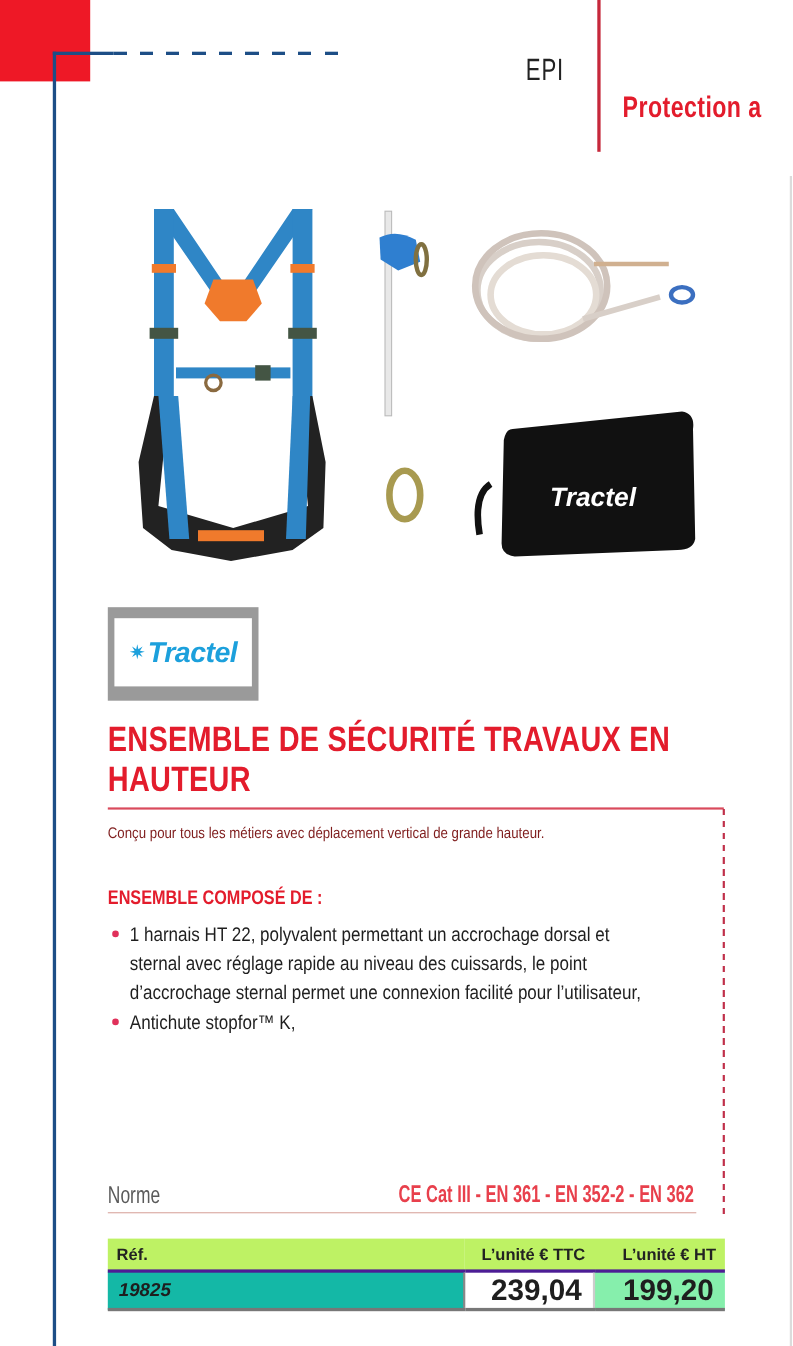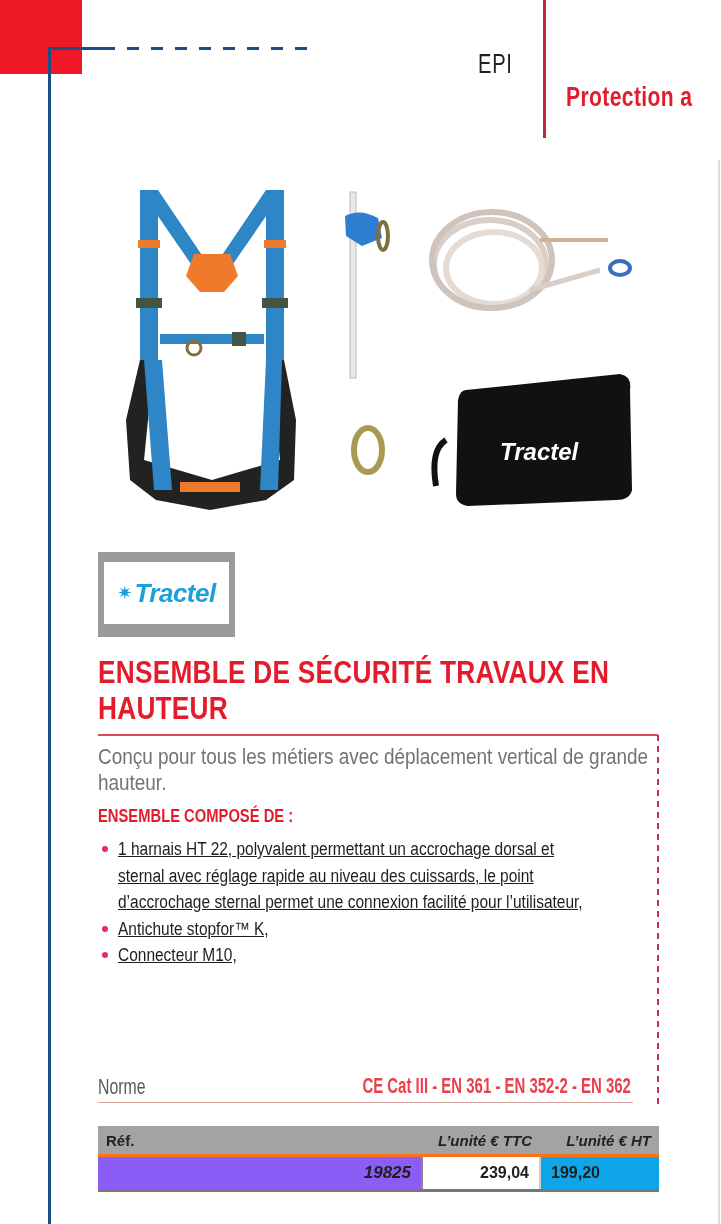--- a/index.html
+++ b/index.html
@@ -23,39 +23,39 @@
   .logo-box { position:absolute; left:98px; top:552px; width:137px; height:85px; background:#9a9a9a; }
   .logo-inner { position:absolute; left:6px; top:10px; width:125px; height:62px; background:#fff; display:flex; align-items:center; justify-content:center; }
   .logo-text { color:#1ca0dc; font-weight:bold; font-size:26px; font-style:italic; letter-spacing:-0.5px; }
   .logo-glyph { color:#1ca0dc; font-size:18px; margin-right:2px; }
 
   .prod-title { position:absolute; left:98px; top:654px; width:560px; font-size:32px; font-weight:bold; color:#e31c2c; line-height:36px; transform:scaleX(0.82); transform-origin:left top; width:690px; letter-spacing:0.3px; }
   .title-rule { position:absolute; left:98px; top:734px; width:560px; height:2px; background:#d94a5c; }
   .dash-v { position:absolute; left:657px; top:735px; width:2px; height:370px;
     background: repeating-linear-gradient(180deg, #c0304a 0 6px, transparent 6px 11px); }
 
-  .desc { position:absolute; left:98px; top:744px; width:560px; font-size:22px; line-height:26px; color:#737373; }
+  .desc { position:absolute; left:98px; top:744px; width:560px; font-size:14px; line-height:26px; color:#7f1d1d; }
   .desc p { margin:0; transform:scaleX(0.86); transform-origin:left top; width:650px; }
   .sub-title { position:absolute; left:98px; top:806px; font-size:18px; font-weight:bold; color:#e31c2c; transform:scaleX(0.82); transform-origin:left top; white-space:nowrap; }
-  .bullets { position:absolute; left:98px; top:836px; width:580px; margin:0; padding:0; list-style:none; font-size:18px; line-height:26.5px;text-decoration:underline; }
+  .bullets { position:absolute; left:98px; top:836px; width:580px; margin:0; padding:0; list-style:none; font-size:18px; line-height:26.5px; }
   .bullets li { position:relative; padding-left:20px; }
   .bullets li .txt { display:block; transform:scaleX(0.86); transform-origin:left top; width:560px; }
   .bullets li::before { content:""; position:absolute; left:4px; top:10px; width:6px; height:6px; border-radius:50%; background:#e0305a; }
   .norme-label { position:absolute; left:98px; top:1074px; font-size:22px; color:#5a5a5a; transform:scaleX(0.72); transform-origin:left top; }
   .norme-value { position:absolute; right:90px; top:1073px; font-size:22px; font-weight:bold; color:#e8404c; white-space:nowrap; transform:scaleX(0.68); transform-origin:right top; }
   .norme-rule { position:absolute; left:98px; top:1102px; width:535px; height:1px; background:#d9a7a0; }
 
   .price-table { position:absolute; left:98px; top:1126px; width:561px; border-collapse:collapse; }
-  .price-table th { background:#a3a3a3; height:28px; font-size:15px; font-weight:bold; color:#222; padding:0 8px; border-bottom:3px solid #f97316; }
+  .price-table th { background:#bef264; height:28px; font-size:15px; font-weight:bold; color:#222; padding:0 8px; border-bottom:3px solid #4c1d95; }
   .price-table th.left { text-align:left; }
-  .price-table th.right { text-align:right;font-style:italic; }
-  .price-table td { height:32px; font-size:16px; font-weight:bold; padding:0 10px; border-bottom:3px solid #777; }
-  .price-table td.ref { background:#8b5cf6; font-style:italic; font-size:17px;text-align:right; }
+  .price-table th.right { text-align:right; }
+  .price-table td { height:32px; font-size:27px; font-weight:bold; padding:0 10px; border-bottom:3px solid #777; }
+  .price-table td.ref { background:#14b8a6; font-style:italic; font-size:17px; }
   .price-table td.ttc { background:#fff; text-align:right; width:96px; border-left:2px solid #888; }
-  .price-table td.ht { background:#0ea5e9; width:98px; border-left:2px solid #ccc; }
+  .price-table td.ht { background:#86efac; text-align:right; width:98px; border-left:2px solid #ccc; }
 </style>
 </head>
 <body>
 
 <div class="red-square"></div>
 <div class="frame-v"></div>
 <div class="frame-h"></div>
 <div class="frame-dash"></div>
 
 <div class="epi">EPI</div>
@@ -127,23 +127,20 @@
 </div>
 <div class="sub-title">ENSEMBLE COMPOSÉ DE :</div>
 
 <ul class="bullets">
   <li>
       <span class="txt">1 harnais HT 22, polyvalent permettant un accrochage dorsal et sternal avec réglage rapide au niveau des cuissards, le point d’accrochage sternal permet une connexion facilité pour l’utilisateur,</span>
     </li>
   <li>
       <span class="txt">Antichute stopfor™ K,</span>
     </li>
-  <li>
-      <span class="txt">Connecteur M10,</span>
-    </li>
 </ul>
 
 <div class="norme-label">Norme</div>
 <div class="norme-value">CE Cat III - EN 361 - EN 352-2 - EN 362</div>
 <div class="norme-rule"></div>
 
 <table class="price-table">
   <thead>
     <tr>
       <th class="left">Réf.</th>

